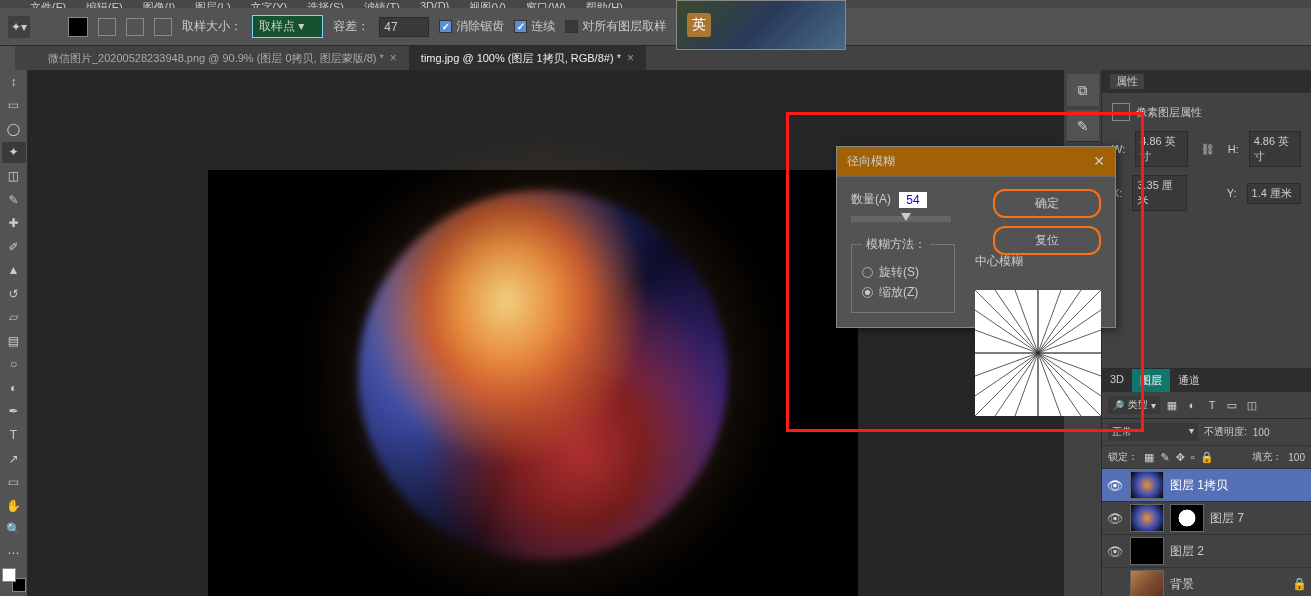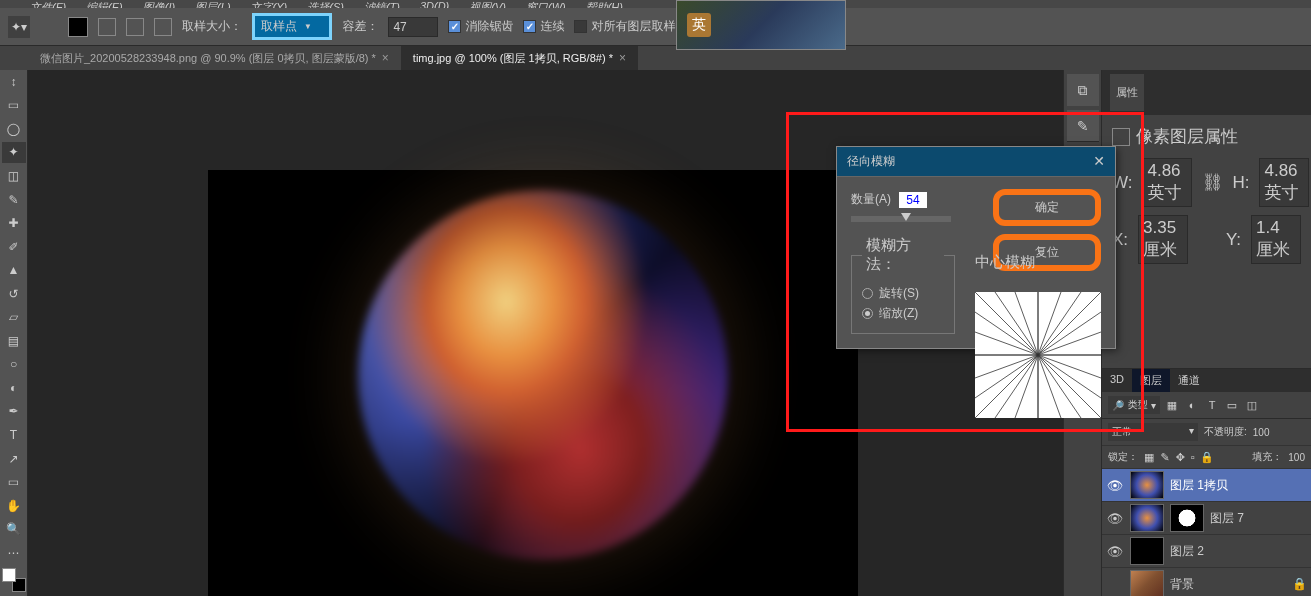--- a/index.html
+++ b/index.html
@@ -1,36 +1,36 @@
 <!DOCTYPE html>
 <html><head>
 <meta charset="utf-8">
 <style>
 * { margin: 0; padding: 0; box-sizing: border-box; }
 body { width: 1311px; height: 596px; background: #535353; font-family: "Microsoft YaHei", sans-serif; font-size: 12px; color: #ccc; overflow: hidden; position: relative; }
 
 
 .menubar { height: 8px; background: #474747; display: flex; padding-left: 30px; gap: 20px; font-size: 11px; overflow: hidden; }
-.menubar span { color: #ccc; font-style: italic; }
+.menubar span { color: #ccc; }
 
 
 .optionsbar { height: 38px; background: #535353; border-bottom: 1px solid #2a2a2a; display: flex; align-items: center; padding-left: 8px; gap: 10px; }
 .tool-ic { width: 22px; height: 22px; background: #404040; display: flex; align-items: center; justify-content: center; }
 .swatch-box { width: 20px; height: 20px; background: #000; border: 1px solid #888; }
 .swatch-box.sm { width: 18px; height: 18px; }
 .opt-label { color: #ccc; font-size: 12px; }
-.dropdown { background: #0369a1; border: 3px solid #7dd3fc; padding: 2px 18px 2px 6px; color: #ccc; position: relative; font-family: Liberation Mono, monospace; }
+.dropdown { background: #14532d; border: 1px solid #7dd3fc; padding: 2px 18px 2px 6px; color: #ccc; position: relative; }
 .num-input { background: #393939; border: 1px solid #2a2a2a; width: 50px; padding: 2px 4px; color: #ccc; }
 .cb { display: flex; align-items: center; gap: 4px; }
 .cb-box { width: 13px; height: 13px; background: #5a8fd8; border: 1px solid #333; display: flex; align-items: center; justify-content: center; color: #fff; font-size: 10px; font-weight: bold; }
 .cb-box.un { background: #393939; }
 .banner { position: absolute; left: 676px; top: 0; width: 170px; height: 50px; background: linear-gradient(135deg,#3a4a2a,#2a3a5a,#4a6a8a); border: 1px solid #888; }
 
 
-.tabbar { height: 24px; background: #424242; display: flex; padding-left: 28px; }
+.tabbar { height: 24px; background: #424242; display: flex; padding-left: 21px; margin-left: 15px; }
 .tab { padding: 4px 12px; background: #2e2e2e; color: #eee; font-size: 11px; display: flex; align-items: center; gap: 6px; }
 .tab.inactive { background: #424242; color: #aaa; }
 .tab-x { color: #999; cursor: pointer; font-size: 12px; }
 
 
 .mainrow { display: flex; height: 526px; }
 
 
 .toolbar { width: 28px; background: #535353; border-right: 1px solid #2a2a2a; display: flex; flex-direction: column; }
 .t-btn { width: 24px; height: 22px; margin: 1px auto; display: flex; align-items: center; justify-content: center; color: #ccc; font-size: 12px; }
@@ -48,65 +48,65 @@
               conic-gradient(from 200deg at 50% 50%, #0a0a20, #4050b0, #7080f0, #3040a0, #101030, #5030a0, #8050c0, #0a0a20);
   filter: blur(4px); box-shadow: 0 0 60px 20px rgba(180,120,60,0.15), inset 0 0 80px rgba(0,0,0,0.5); }
 
 
 .rightcol { width: 38px; background: #424242; border-left: 1px solid #2a2a2a; }
 .rc-tab { width: 32px; height: 32px; margin: 4px auto; background: #535353; display: flex; align-items: center; justify-content: center; font-size: 14px; }
 .rc-tab.sep { border-bottom: 1px solid #2a2a2a; }
 
 .props-panel { width: 210px; background: #424242; border-left: 1px solid #2a2a2a; }
 .panel-hdr { background: #2e2e2e; padding: 4px 8px; font-size: 11px; display: flex; }
-.panel-hdr span { padding: 11px 6px; }
+.panel-hdr span { padding: 0 6px; }
 .panel-hdr .act { background: #424242; }
-.prop-body { padding: 10px; font-size: 17px; }
+.prop-body { padding: 10px; font-size: 11px; }
 .prop-title { margin-bottom: 10px; display: flex; align-items: center; gap: 6px; }
 .prop-ic { width: 18px; height: 18px; border: 1px solid #888; }
 .prop-row { display: flex; gap: 10px; margin-bottom: 8px; align-items: center; }
 .prop-inp { background: #393939; border: 1px solid #2a2a2a; padding: 2px 4px; min-width: 50px; flex: 1; }
 .link-ic { width: 20px; height: 18px; display: flex; align-items: center; justify-content: center; }
 
 .layers-panel { position: absolute; right: 0; bottom: 0; width: 210px; height: 228px; background: #424242; border-left: 1px solid #2a2a2a; border-top: 1px solid #2a2a2a; }
 .lp-tabs { display: flex; background: #2e2e2e; font-size: 11px; }
 .lp-tabs span { padding: 4px 8px; }
-.lp-tabs .act { background: #0f172a; }
+.lp-tabs .act { background: #0f766e; font-weight: bold; }
 .lp-filter { display: flex; align-items: center; padding: 4px 6px; gap: 4px; border-bottom: 1px solid #2a2a2a; }
 .lp-filter .drop { background: #393939; padding: 2px 4px; font-size: 10px; flex: 0 0 52px; display: flex; align-items: center; justify-content: space-between; }
 .fic { width: 16px; height: 14px; display: flex; align-items: center; justify-content: center; font-size: 11px; }
 .lp-row { display: flex; align-items: center; padding: 4px 6px; gap: 6px; font-size: 10px; border-bottom: 1px solid #333; }
 .lp-row .drop2 { background: #393939; padding: 2px 4px; flex: 0 0 90px; display: flex; justify-content: space-between; }
 .lock-ic { font-size: 11px; }
 .layer-item { display: flex; align-items: center; padding: 2px 4px; gap: 6px; border-bottom: 1px solid #333; }
 .layer-item.sel { background: #5570b4; color: #fff; }
 .eye { width: 18px; text-align: center; font-size: 13px; }
 .thumb { width: 34px; height: 28px; border: 1px solid #666; background: #222; }
 .thumb.orb-t { background: radial-gradient(circle, #e89040, #4050b0, #000); }
 .thumb.mask-t { background: radial-gradient(circle,#fff 40%, #000 42%); }
 .thumb.bg-t { background: linear-gradient(135deg,#c08050,#805030,#603020); }
 
 
 .dialog { position: absolute; left: 836px; top: 146px; width: 280px; background: #535353; border: 1px solid #888; box-shadow: 2px 2px 8px rgba(0,0,0,0.5); }
-.dlg-title { background: #0c4a6e; padding: 6px 10px; display: flex; justify-content: space-between; border-bottom: 1px solid #666; }
+.dlg-title { background: #a16207; padding: 6px 10px; display: flex; justify-content: space-between; border-bottom: 1px solid #666; }
 .dlg-x { font-size: 14px; cursor: pointer; }
 .dlg-body { padding: 14px; position: relative; }
 .dlg-row1 { display: flex; align-items: center; gap: 8px; }
 .dlg-inp { background: #fff; color: #00f; width: 28px; text-align: center; padding: 1px; }
 .slider { position: relative; width: 100px; height: 6px; background: #666; margin-top: 8px; margin-left: 0; }
 .slider-h { position: absolute; top: -3px; left: 50px; width: 0; height: 0; border-left: 5px solid transparent; border-right: 5px solid transparent; border-top: 8px solid #ccc; }
 .dlg-btns { position: absolute; right: 14px; top: 12px; display: flex; flex-direction: column; gap: 8px; }
-.dlg-btn { width: 108px; padding: 4px 0; text-align: center; background: #535353; border: 6px solid #f97316; border-radius: 12px; cursor: pointer; }
+.dlg-btn { width: 108px; padding: 4px 0; text-align: center; background: #535353; border: 2px solid #f97316; border-radius: 12px; cursor: pointer; }
 .fieldset { border: 1px solid #777; padding: 8px 10px; margin-top: 14px; width: 104px; }
-.fieldset legend { font-size: 15px; padding: 0 4px; }
+.fieldset legend { font-size: 12px; padding: 0 4px; }
 .radio { display: flex; align-items: center; gap: 6px; margin: 3px 0; }
 .r-circ { width: 11px; height: 11px; border: 1px solid #aaa; border-radius: 50%; display: flex; align-items: center; justify-content: center; }
 .r-circ.on::after { content: ""; width: 5px; height: 5px; background: #ccc; border-radius: 50%; }
 .center-blur { position: absolute; right: 14px; top: 76px; }
-.cb-label { font-size: 15px; margin-bottom: 20px; }
+.cb-label { font-size: 12px; margin-bottom: 20px; }
 .cb-prev { width: 126px; height: 126px; background: #fff; position: relative; overflow: hidden; }
 .cb-prev svg { position: absolute; inset: 0; }
 
 
 .redbox { position: absolute; left: 786px; top: 112px; width: 358px; height: 320px; border: 3px solid #ff1a1a; pointer-events: none; }
 </style>
 </head>
 <body>
 
 <div class="menubar">

